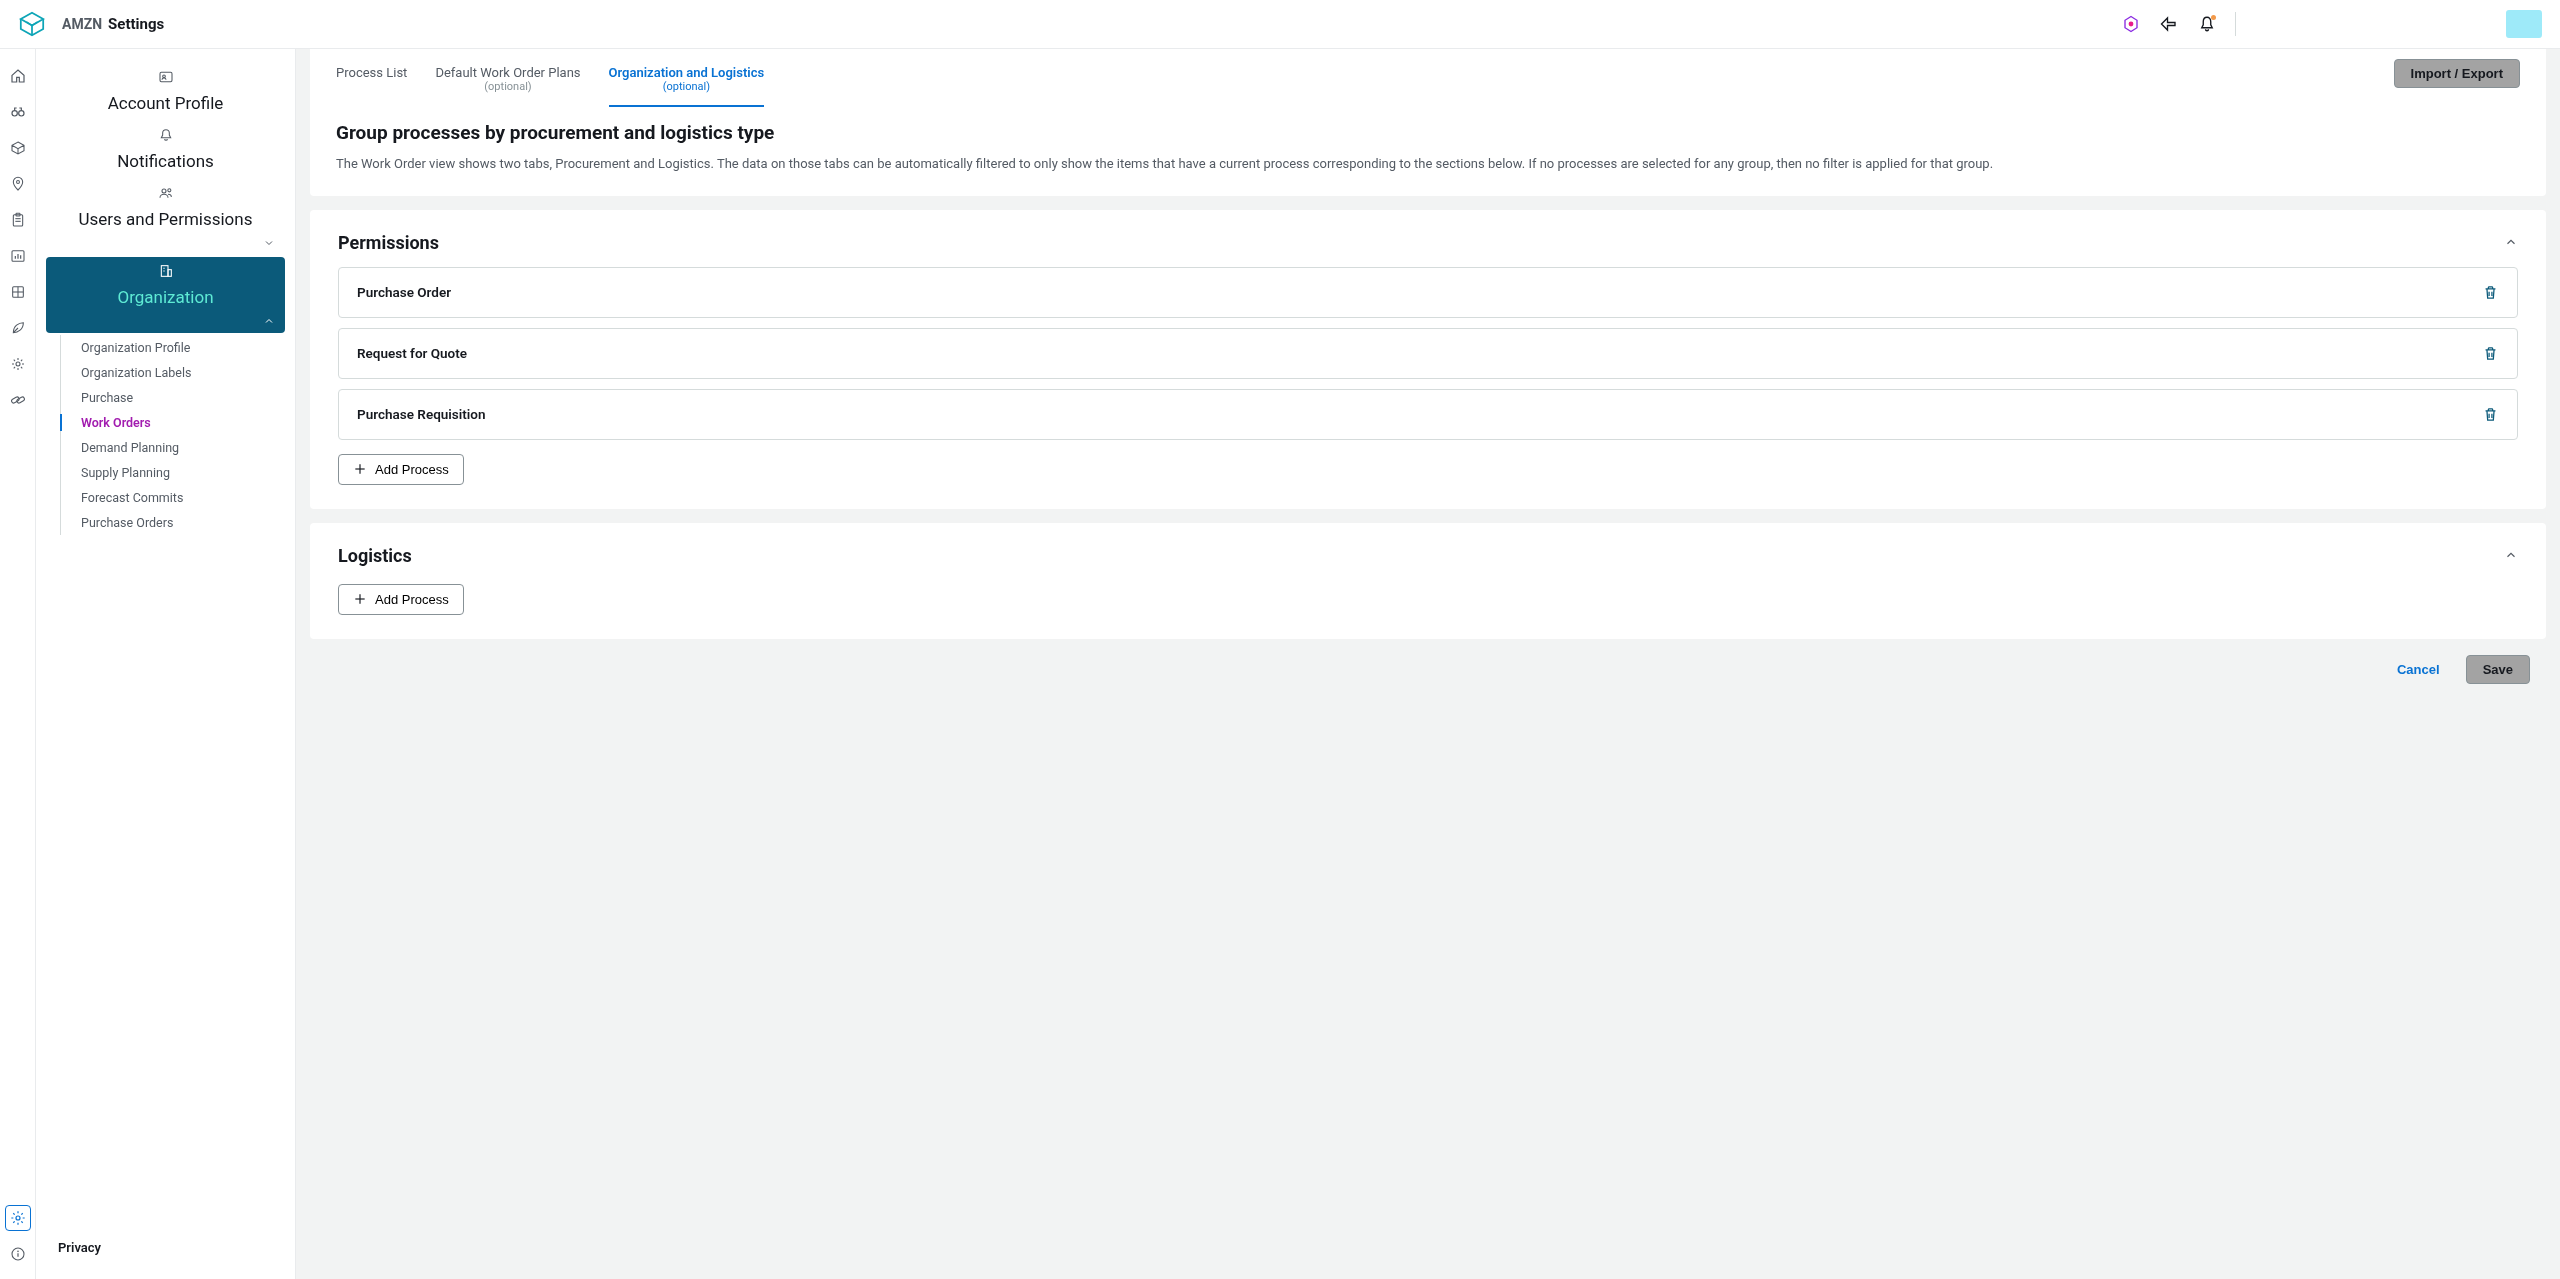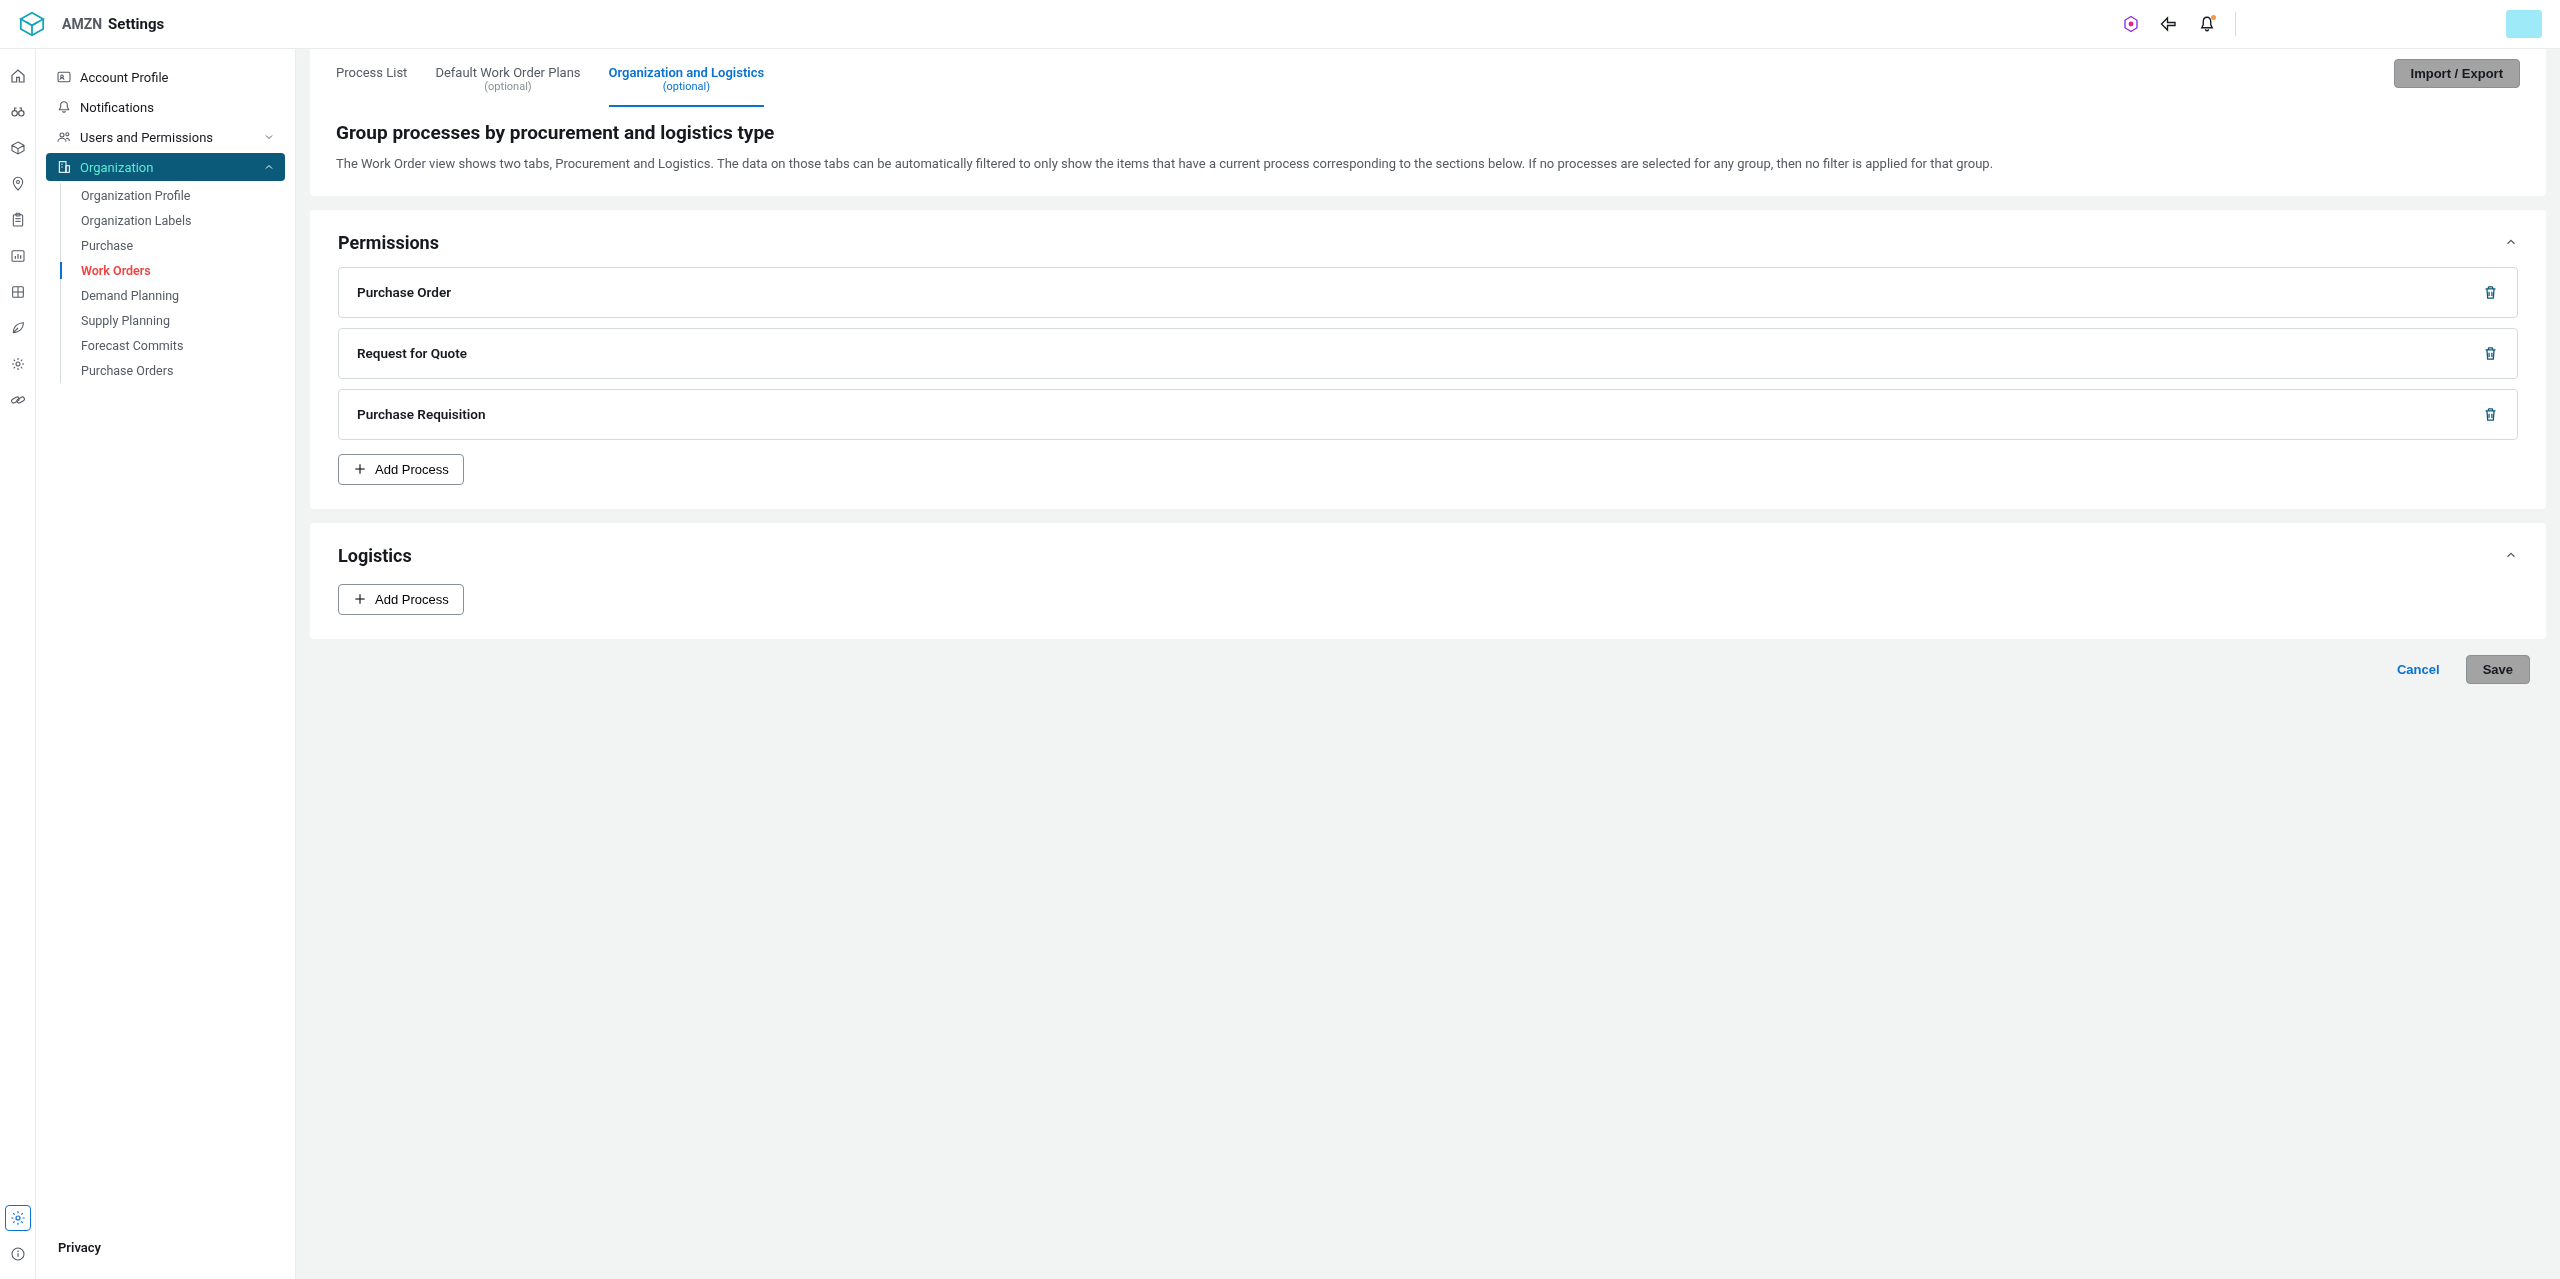--- a/index.html
+++ b/index.html
@@ -82,23 +82,24 @@
     display: flex;
     flex-direction: column;
     padding: 14px 10px;
   }
   .nav-item {
     display:flex; align-items:center;
     padding: 6px 10px;
     border-radius:4px;
     cursor:pointer;
     color:#16191f;
-    font-size:13px;
+    font-size:17px;
     gap:8px;
     margin-bottom:2px;
+    flex-direction:column;
   }
   .nav-item .chev { margin-left:auto; color:#545b64; }
   .nav-item.expanded {
     background:#0B5A7A;
     color:#5eead4;
   }
   .nav-item.expanded .chev { color:#fff; }
   .nav-icon { width:16px; height:16px; display:inline-flex; }
   .subnav {
     margin-left: 14px;
@@ -107,21 +108,21 @@
     margin-bottom:4px;
   }
   .subnav-item {
     padding:5px 10px 5px 20px;
     font-size:12.5px;
     color:#545b64;
     cursor:pointer;
     position:relative;
   }
   .subnav-item.active {
-    color:#ef4444;
+    color:#a21caf;
     font-weight:600;
   }
   .subnav-item.active::before {
     content:"";
     position:absolute;
     left:-1px; top:4px; bottom:4px;
     width:2px; background:#0972d3;
   }
   .sidebar-footer {
     margin-top:auto;

